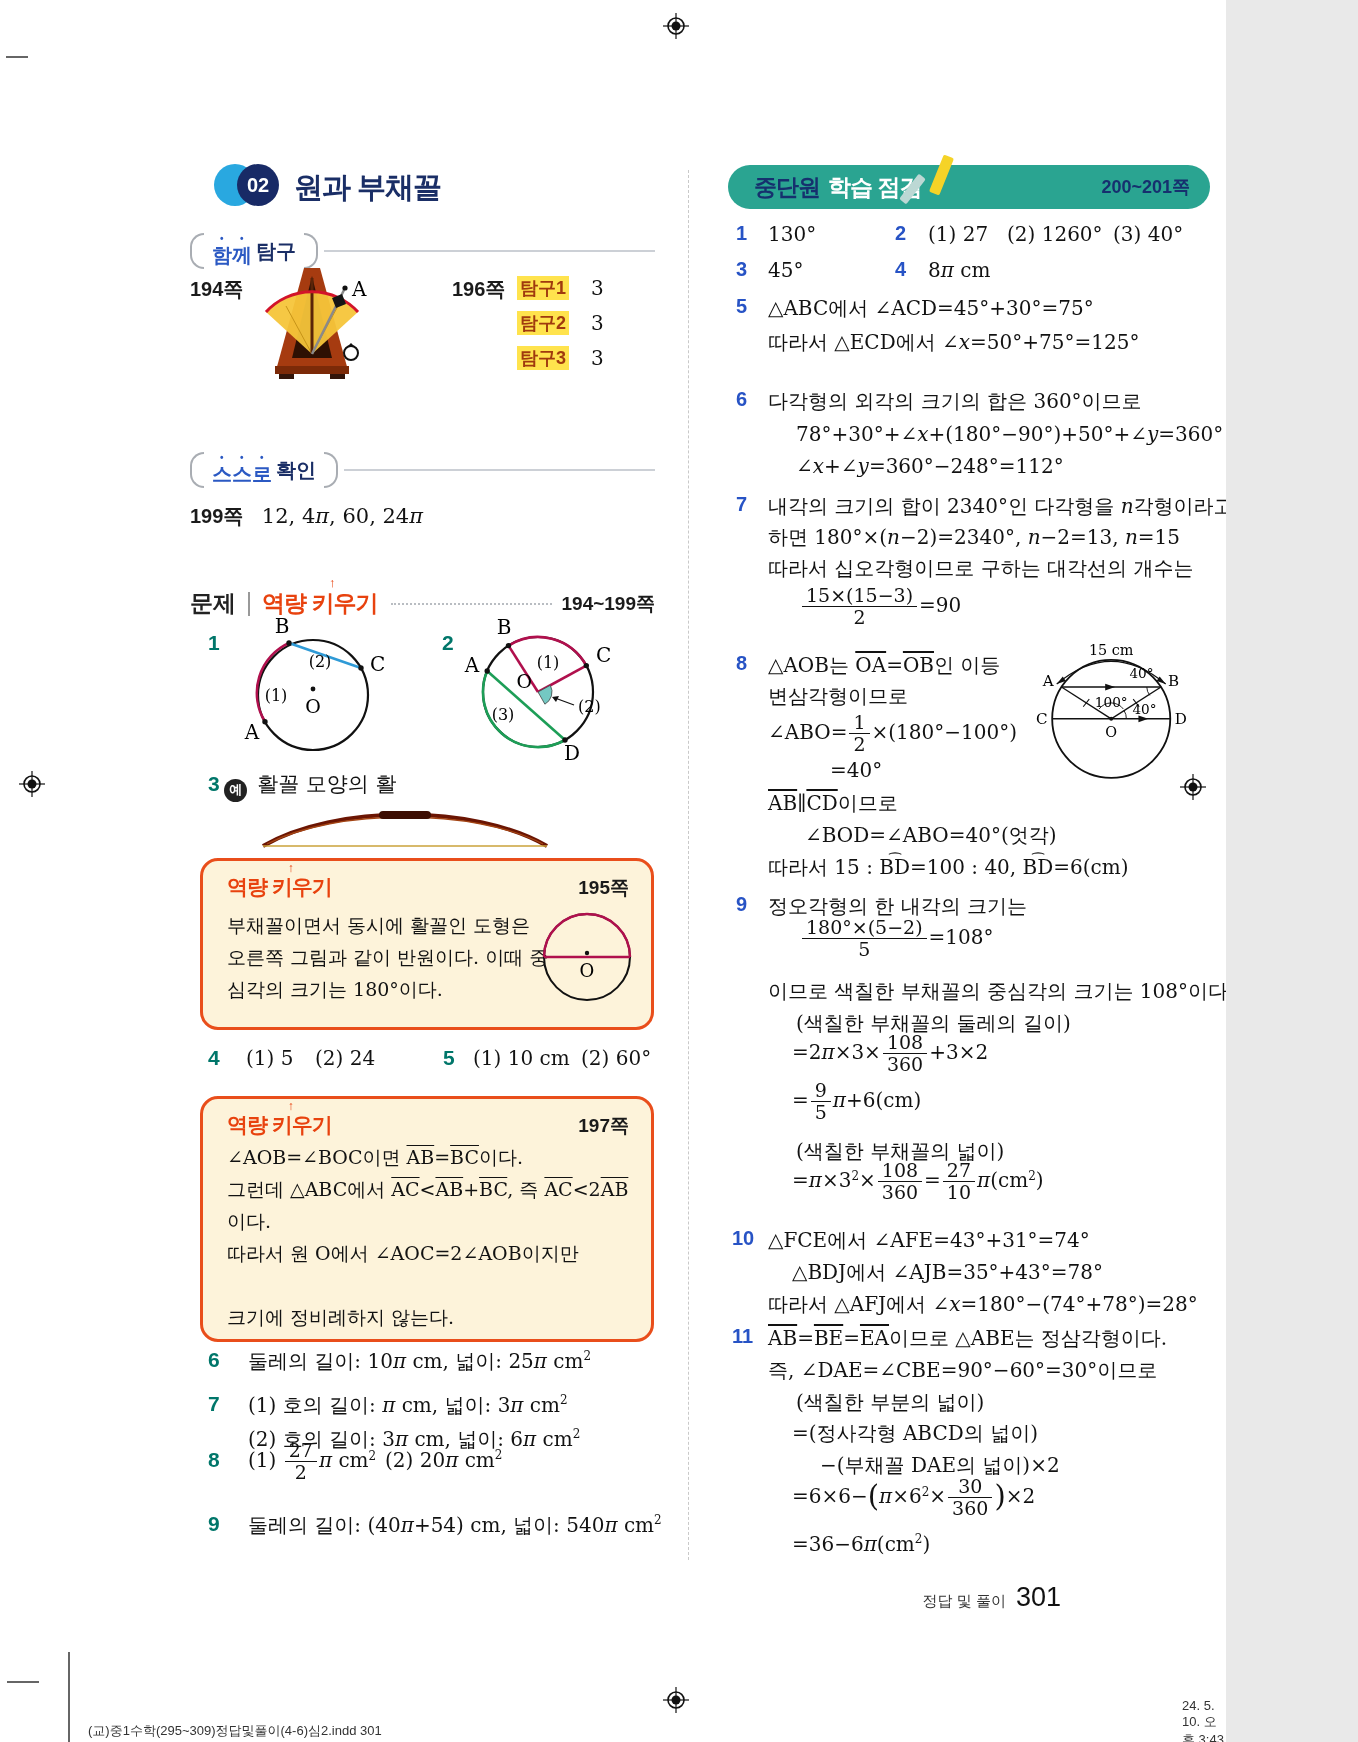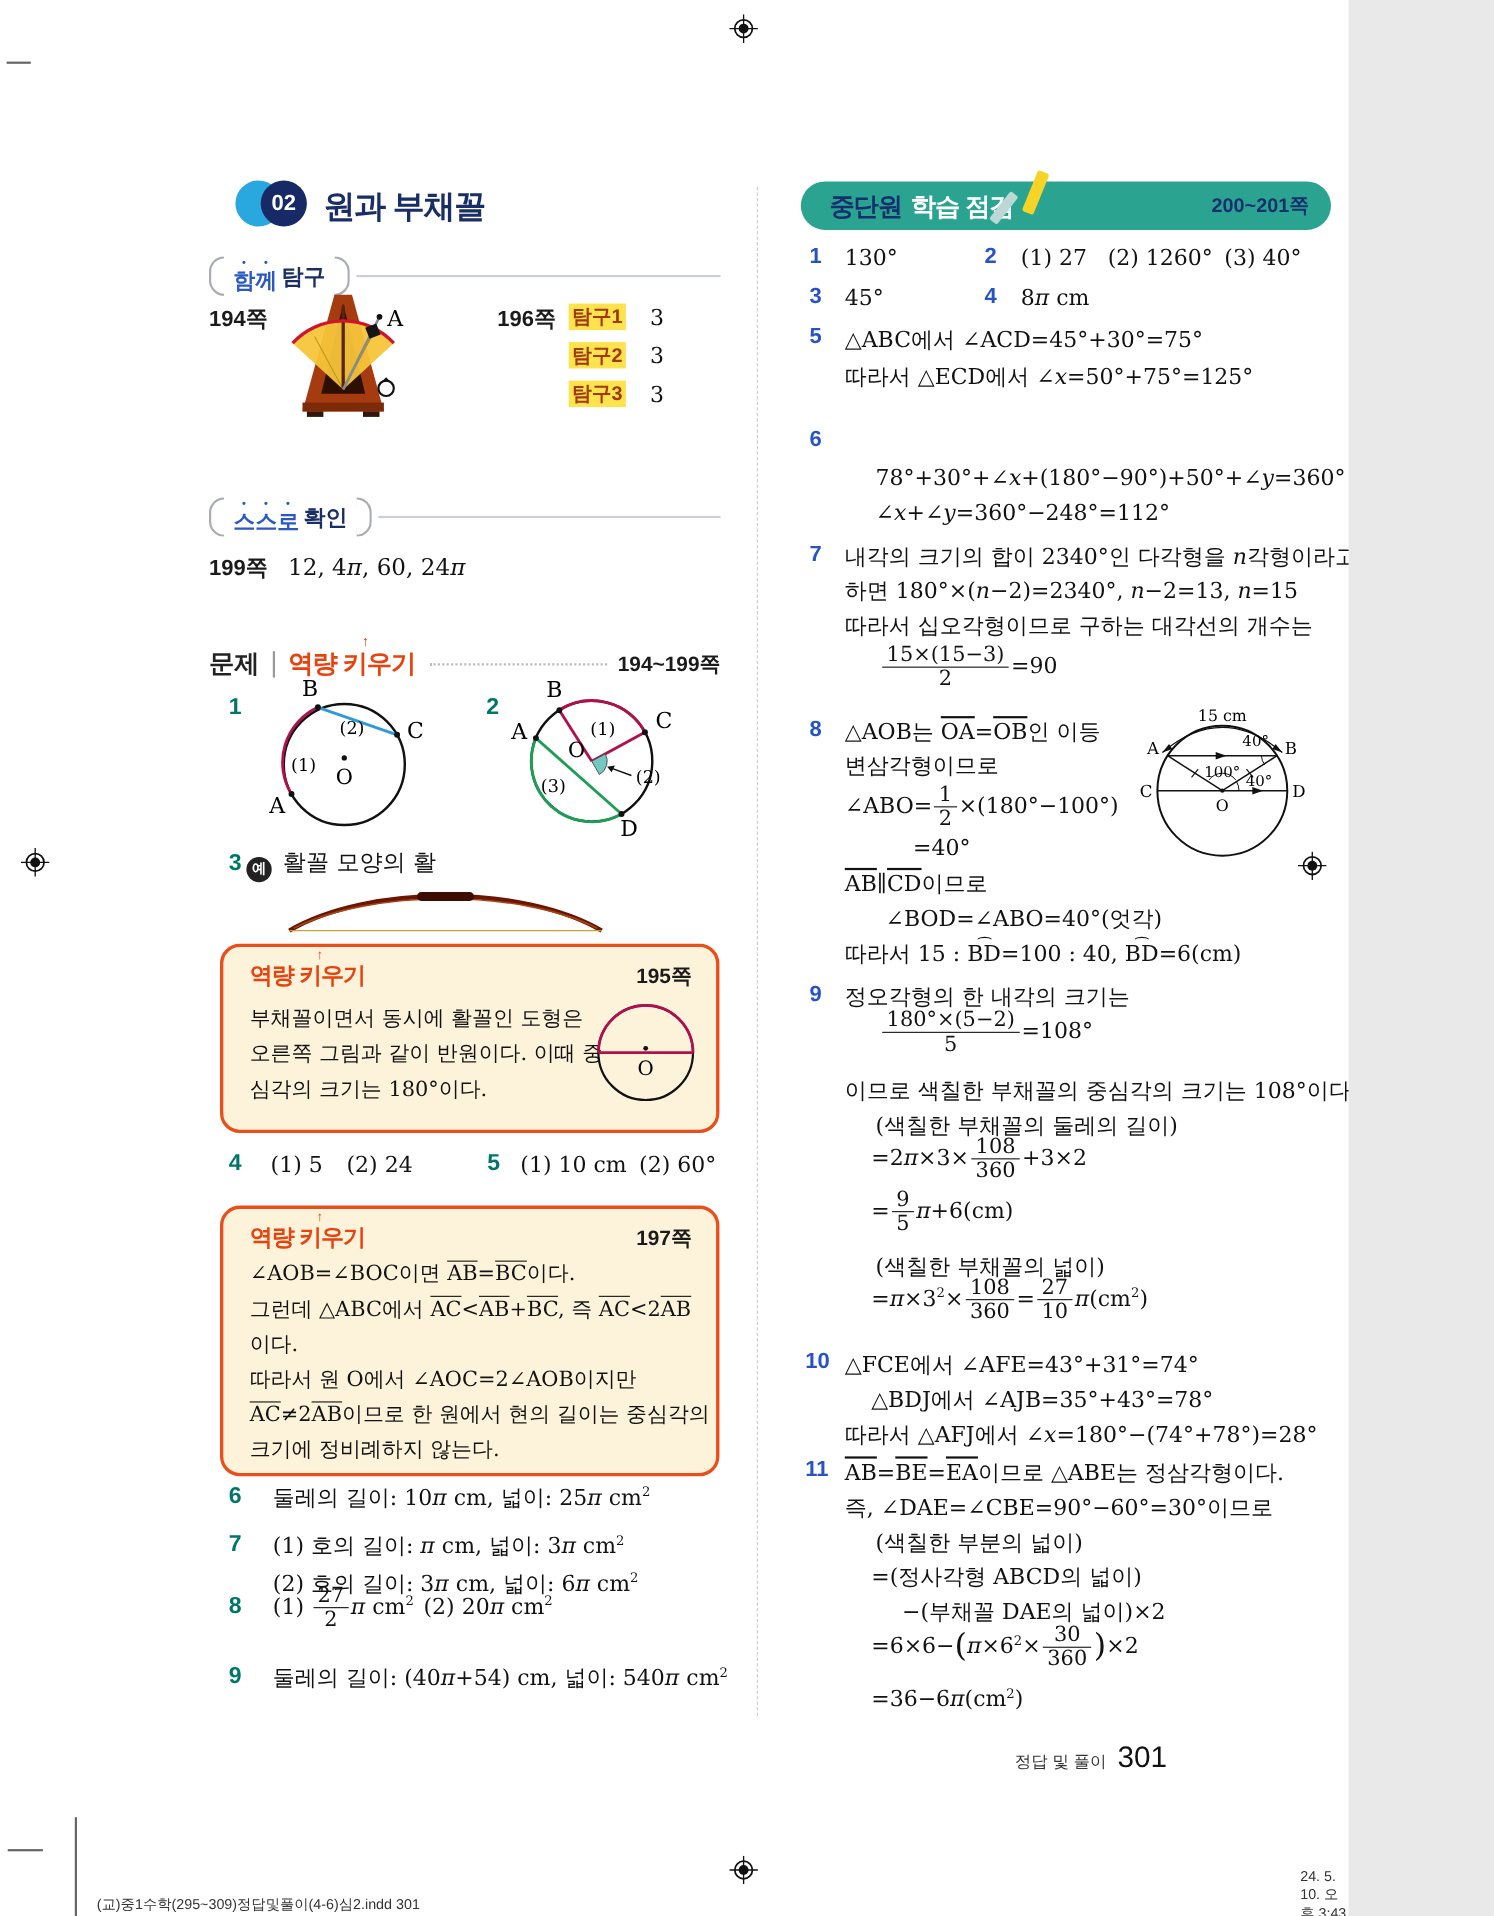--- a/index.html
+++ b/index.html
@@ -260,21 +260,20 @@
     <div class="abs m" style="left:283px;top:898px;">(1) 10 cm</div>
     <div class="abs m" style="left:391px;top:898px;">(2) 60°</div>
 
     <div class="cbox" style="left:10px;top:948px;width:448px;height:240px;">
       <div class="ttl"><span>역량 키우기</span><span class="up">↑</span></div>
       <div class="pg">197쪽</div>
       <div class="abs m" style="left:24px;top:46px;font-size:19px;">∠AOB=∠BOC이면 <span class="ov">AB</span>=<span class="ov">BC</span>이다.</div>
       <div class="abs m" style="left:24px;top:78px;font-size:19px;">그런데 △ABC에서 <span class="ov">AC</span>&lt;<span class="ov">AB</span>+<span class="ov">BC</span>, 즉 <span class="ov">AC</span>&lt;2<span class="ov">AB</span></div>
       <div class="abs m" style="left:24px;top:110px;font-size:19px;">이다.</div>
       <div class="abs m" style="left:24px;top:142px;font-size:19px;">따라서 원 O에서 ∠AOC=2∠AOB이지만</div>
-      <div class="abs m" style="left:24px;top:174px;font-size:19px;"><span class="ov">AC</span>≠2<span class="ov">AB</span>이므로 한 원에서 현의 길이는 중심각의</div>
       <div class="abs m" style="left:24px;top:206px;font-size:19px;">크기에 정비례하지 않는다.</div>
     </div>
 
     <div class="abs lno" style="left:18px;top:1200px;">6</div>
     <div class="abs m" style="left:58px;top:1200px;">둘레의 길이: 10<i>π</i> cm, 넓이: 25<i>π</i> cm<sup>2</sup></div>
     <div class="abs lno" style="left:18px;top:1244px;">7</div>
     <div class="abs m" style="left:58px;top:1244px;">(1) 호의 길이: <i>π</i> cm, 넓이: 3<i>π</i> cm<sup>2</sup></div>
     <div class="abs m" style="left:58px;top:1278px;">(2) 호의 길이: 3<i>π</i> cm, 넓이: 6<i>π</i> cm<sup>2</sup></div>
     <div class="abs lno" style="left:18px;top:1300px;">8</div>
     <div class="abs m" style="left:58px;top:1292px;">(1) <span class="frac">
@@ -306,20 +305,21 @@
     <div class="abs rno" style="left:8px;top:98px;">3</div>
     <div class="abs m" style="left:40px;top:98px;">45°</div>
     <div class="abs rno" style="left:167px;top:98px;">4</div>
     <div class="abs m" style="left:200px;top:98px;">8<i>π</i> cm</div>
 
     <div class="abs rno" style="left:8px;top:135px;">5</div>
     <div class="abs m" style="left:40px;top:135px;">△ABC에서   ∠ACD=45°+30°=75°</div>
     <div class="abs m" style="left:40px;top:169px;">따라서 △ECD에서   ∠<i>x</i>=50°+75°=125°</div>
 
     <div class="abs rno" style="left:8px;top:228px;">6</div>
+    <div class="abs m" style="left:40px;top:228px;">다각형의 외각의 크기의 합은 360°이므로</div>
     <div class="abs m" style="left:68px;top:262px;">78°+30°+∠<i>x</i>+(180°−90°)+50°+∠<i>y</i>=360°</div>
     <div class="abs m" style="left:68px;top:294px;">∠<i>x</i>+∠<i>y</i>=360°−248°=112°</div>
 
     <div class="abs rno" style="left:8px;top:333px;">7</div>
     <div class="abs m" style="left:40px;top:333px;">내각의 크기의 합이 2340°인 다각형을 <i>n</i>각형이라고</div>
     <div class="abs m" style="left:40px;top:364px;">하면   180°×(<i>n</i>−2)=2340°, <i>n</i>−2=13, <i>n</i>=15</div>
     <div class="abs m" style="left:40px;top:395px;">따라서 십오각형이므로 구하는 대각선의 개수는</div>
     <div class="abs m" style="left:72px;top:425px;"><span class="frac">
           <span class="fn">15×(15−3)</span>
           <span class="fd">2</span>

